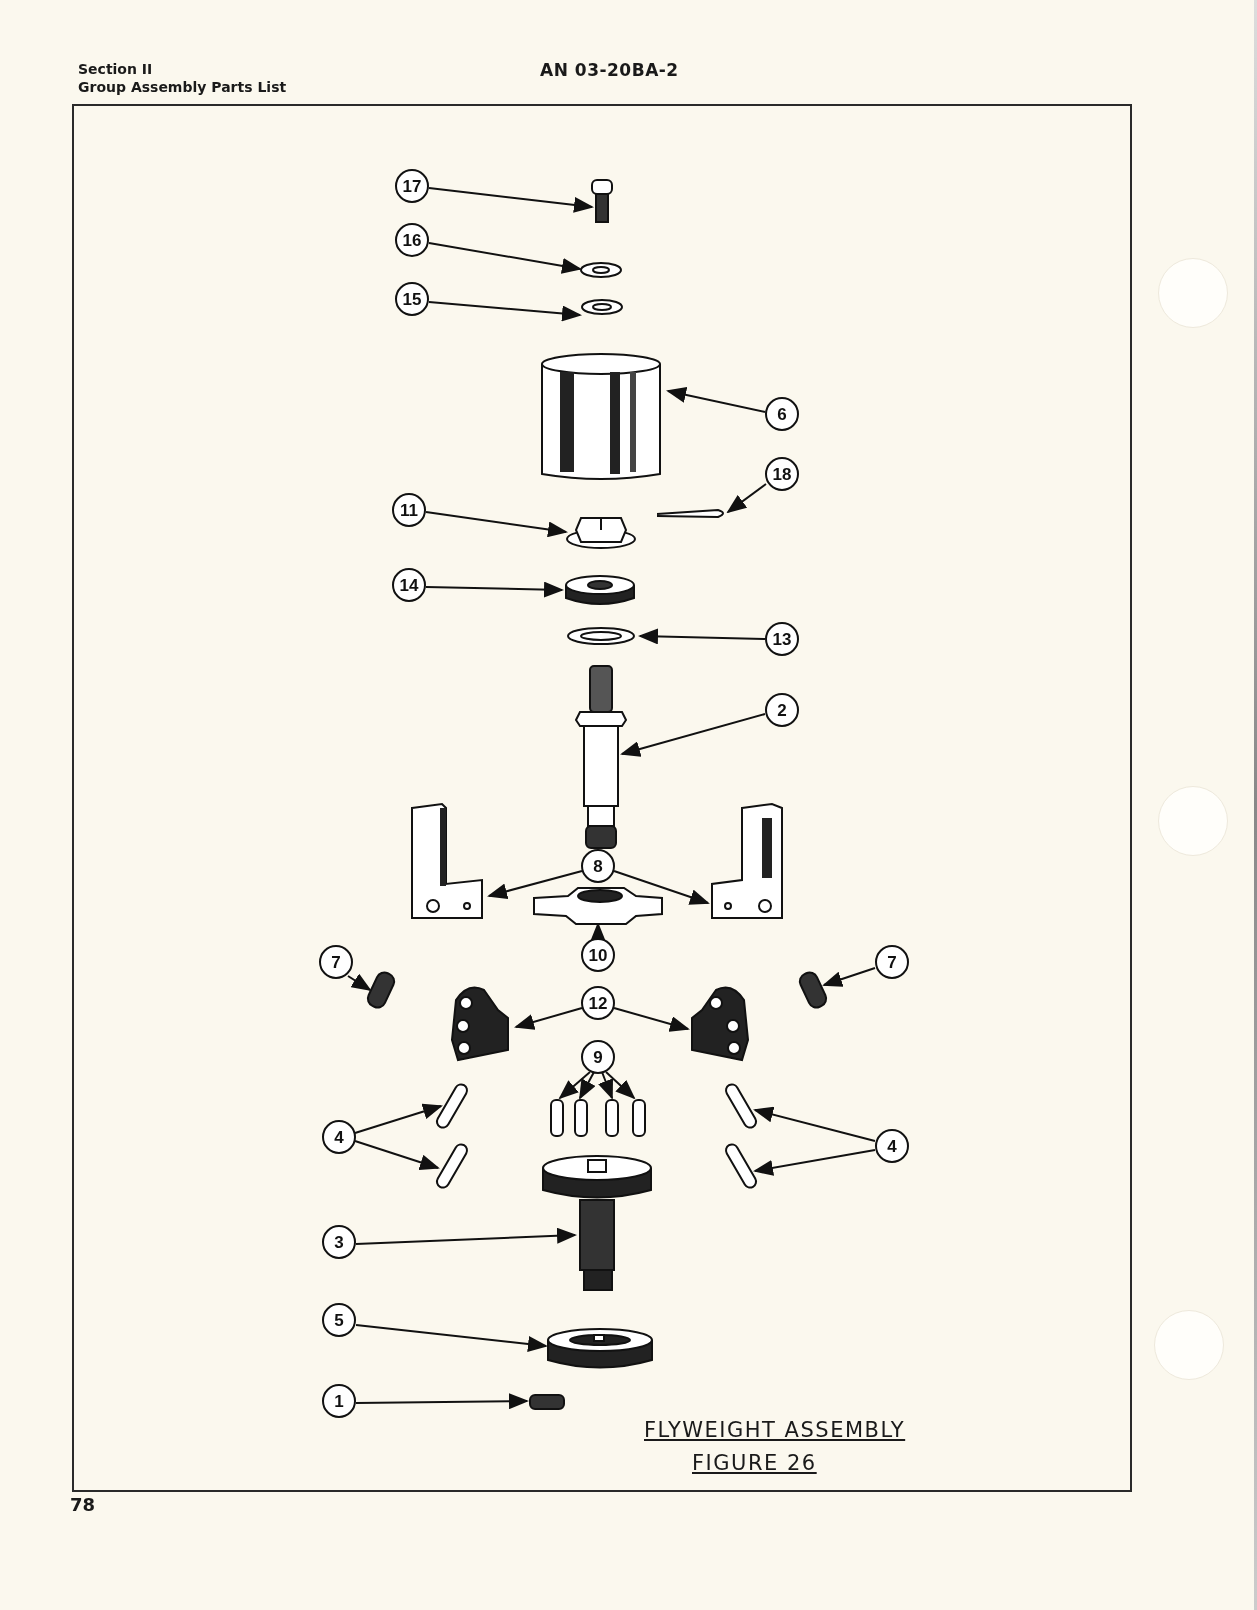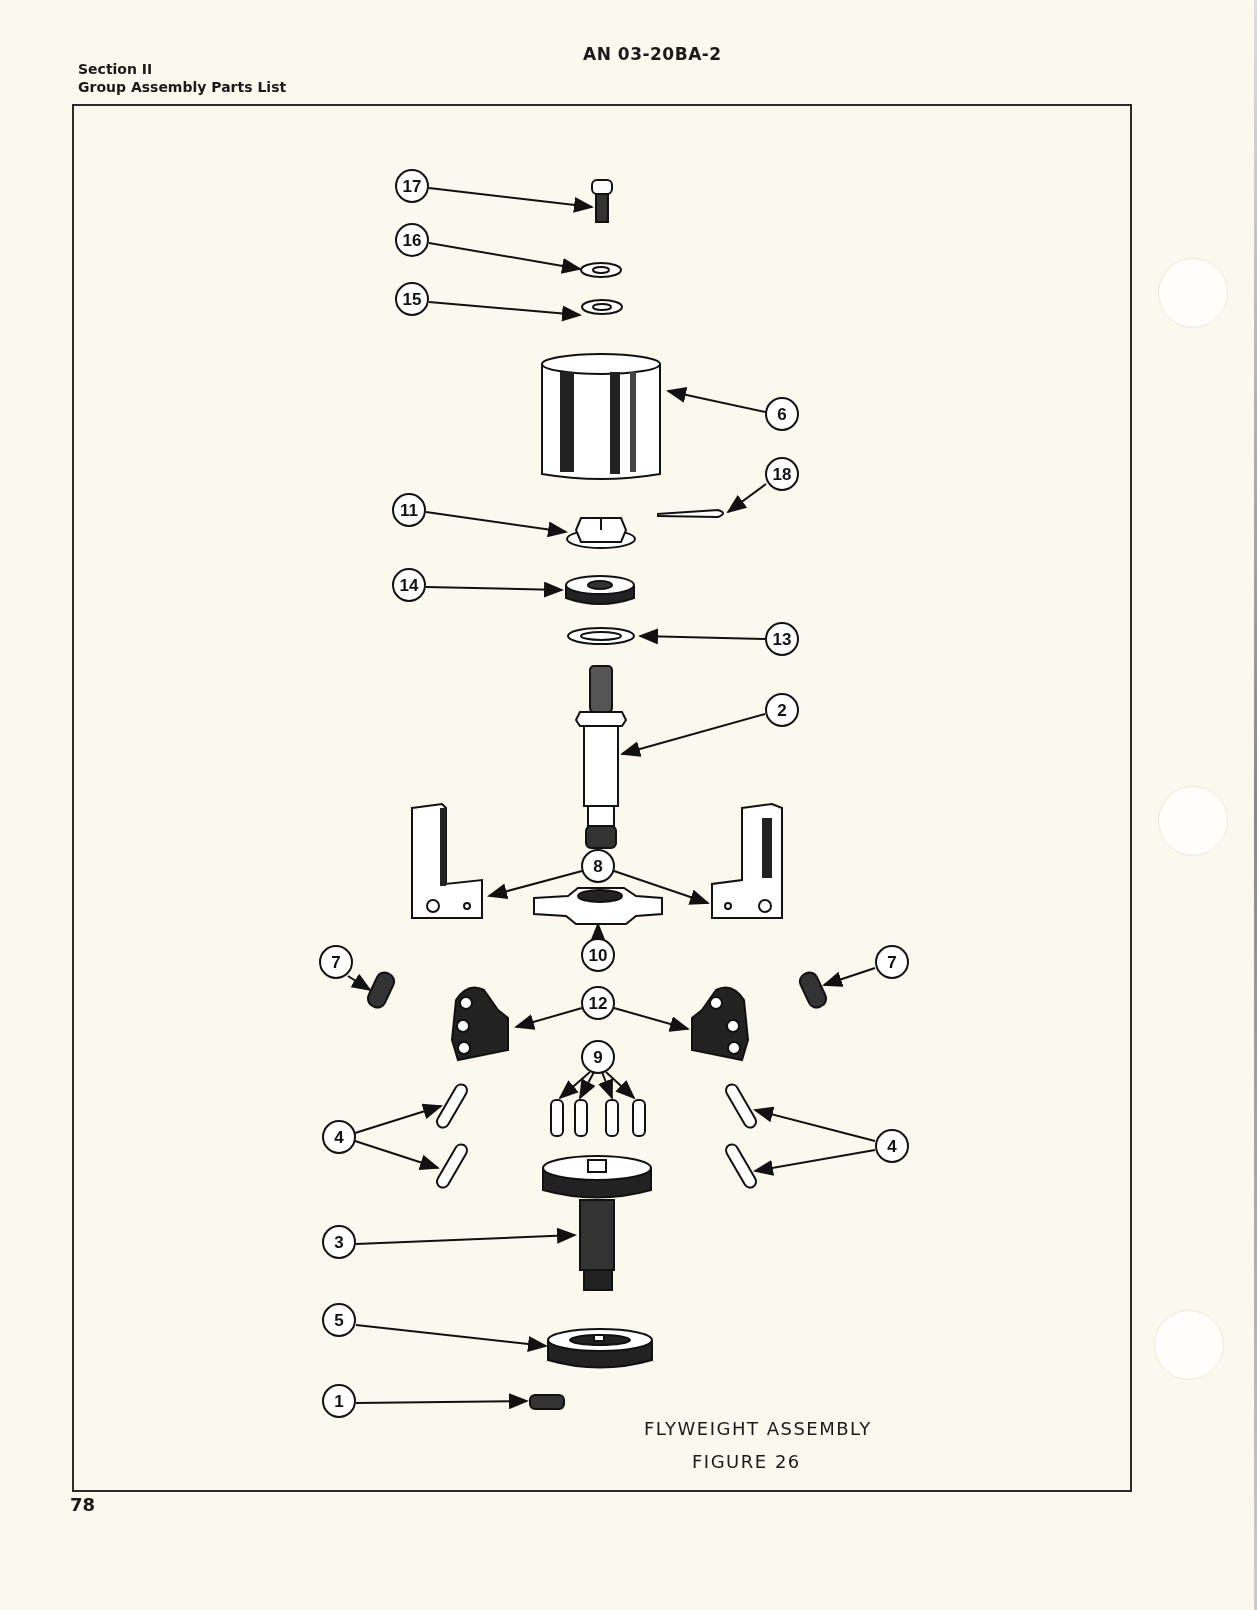--- a/index.html
+++ b/index.html
@@ -3,31 +3,31 @@
 <meta charset="utf-8">
 <style>
   html, body { margin: 0; padding: 0; }
   body {
     width: 1257px; height: 1610px; position: relative; overflow: hidden;
     background: #fbf8ee;
     font-family: "DejaVu Sans", "Liberation Sans", sans-serif;
     color: #1a1a1a;
   }
   .hdr-left { position: absolute; left: 78px; top: 44px; font-size: 14px; font-weight: bold; line-height: 18px; margin-top: 16px; }
-  .hdr-center { position: absolute; left: 540px; top: 44px; font-size: 17px; font-weight: bold; letter-spacing: 0.5px; margin-left: 43px; }
+  .hdr-center { position: absolute; left: 540px; top: 60px; font-size: 17px; font-weight: bold; letter-spacing: 0.5px; }
   .frame {
     position: absolute; left: 72px; top: 104px; width: 1060px; height: 1388px;
     border: 2px solid #2a2a2a; box-sizing: border-box;
   }
   .page-num { position: absolute; left: 70px; top: 1494px; font-size: 18px; font-weight: bold; }
   .punch { position: absolute; width: 68px; height: 68px; border-radius: 50%; background: #fffefa; border: 1px solid #eee9dc; }
   .edge { position: absolute; right: 0; top: 0; width: 3px; height: 1610px; background: linear-gradient(#ddd, #888, #ccc); }
   svg.fig { position: absolute; left: 0; top: 0; }
   .callout-text { font-family: "Liberation Sans", "DejaVu Sans", sans-serif; font-weight: bold; font-size: 17px; }
-  .caption { position: absolute; font-size: 18px; letter-spacing: 1.5px; }
+  .caption { position: absolute; font-size: 21px; letter-spacing: 1.5px; text-decoration: underline; }
 </style>
 </head>
 <body>
 
 <div class="edge"></div>
 
 <div class="hdr-left">
   <div>Section II</div>
   <div>Group Assembly Parts List</div>
 </div>

